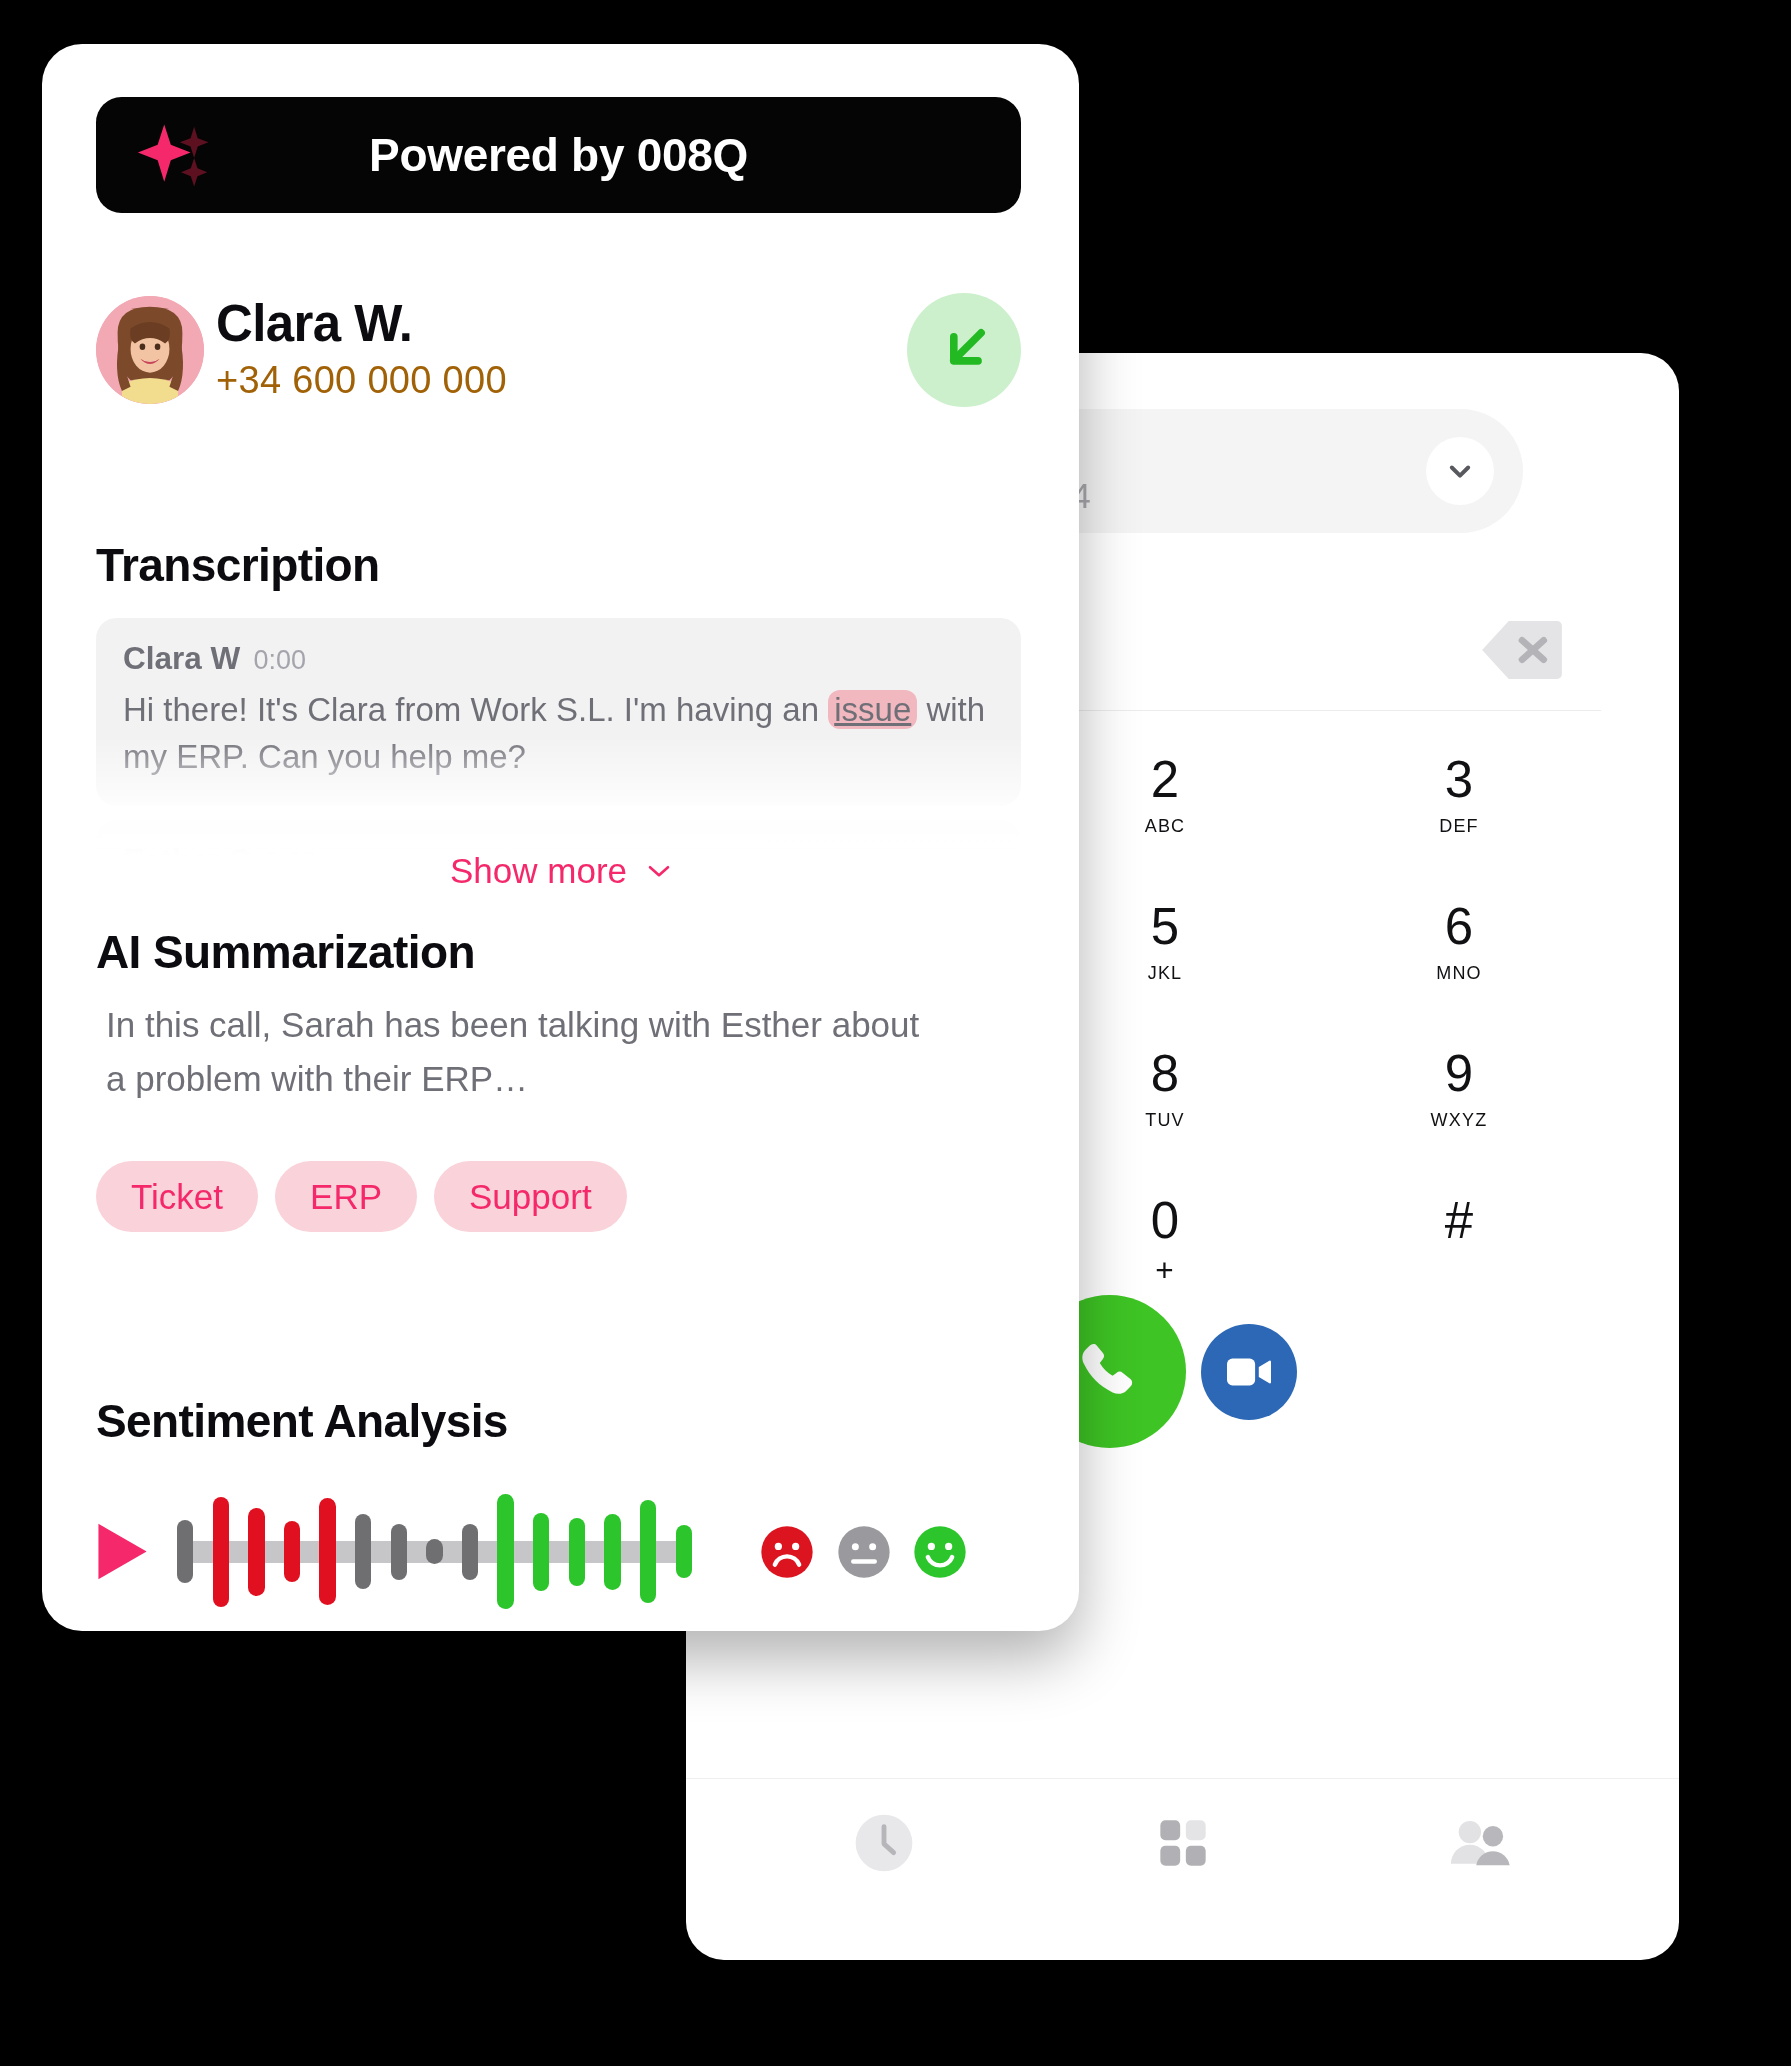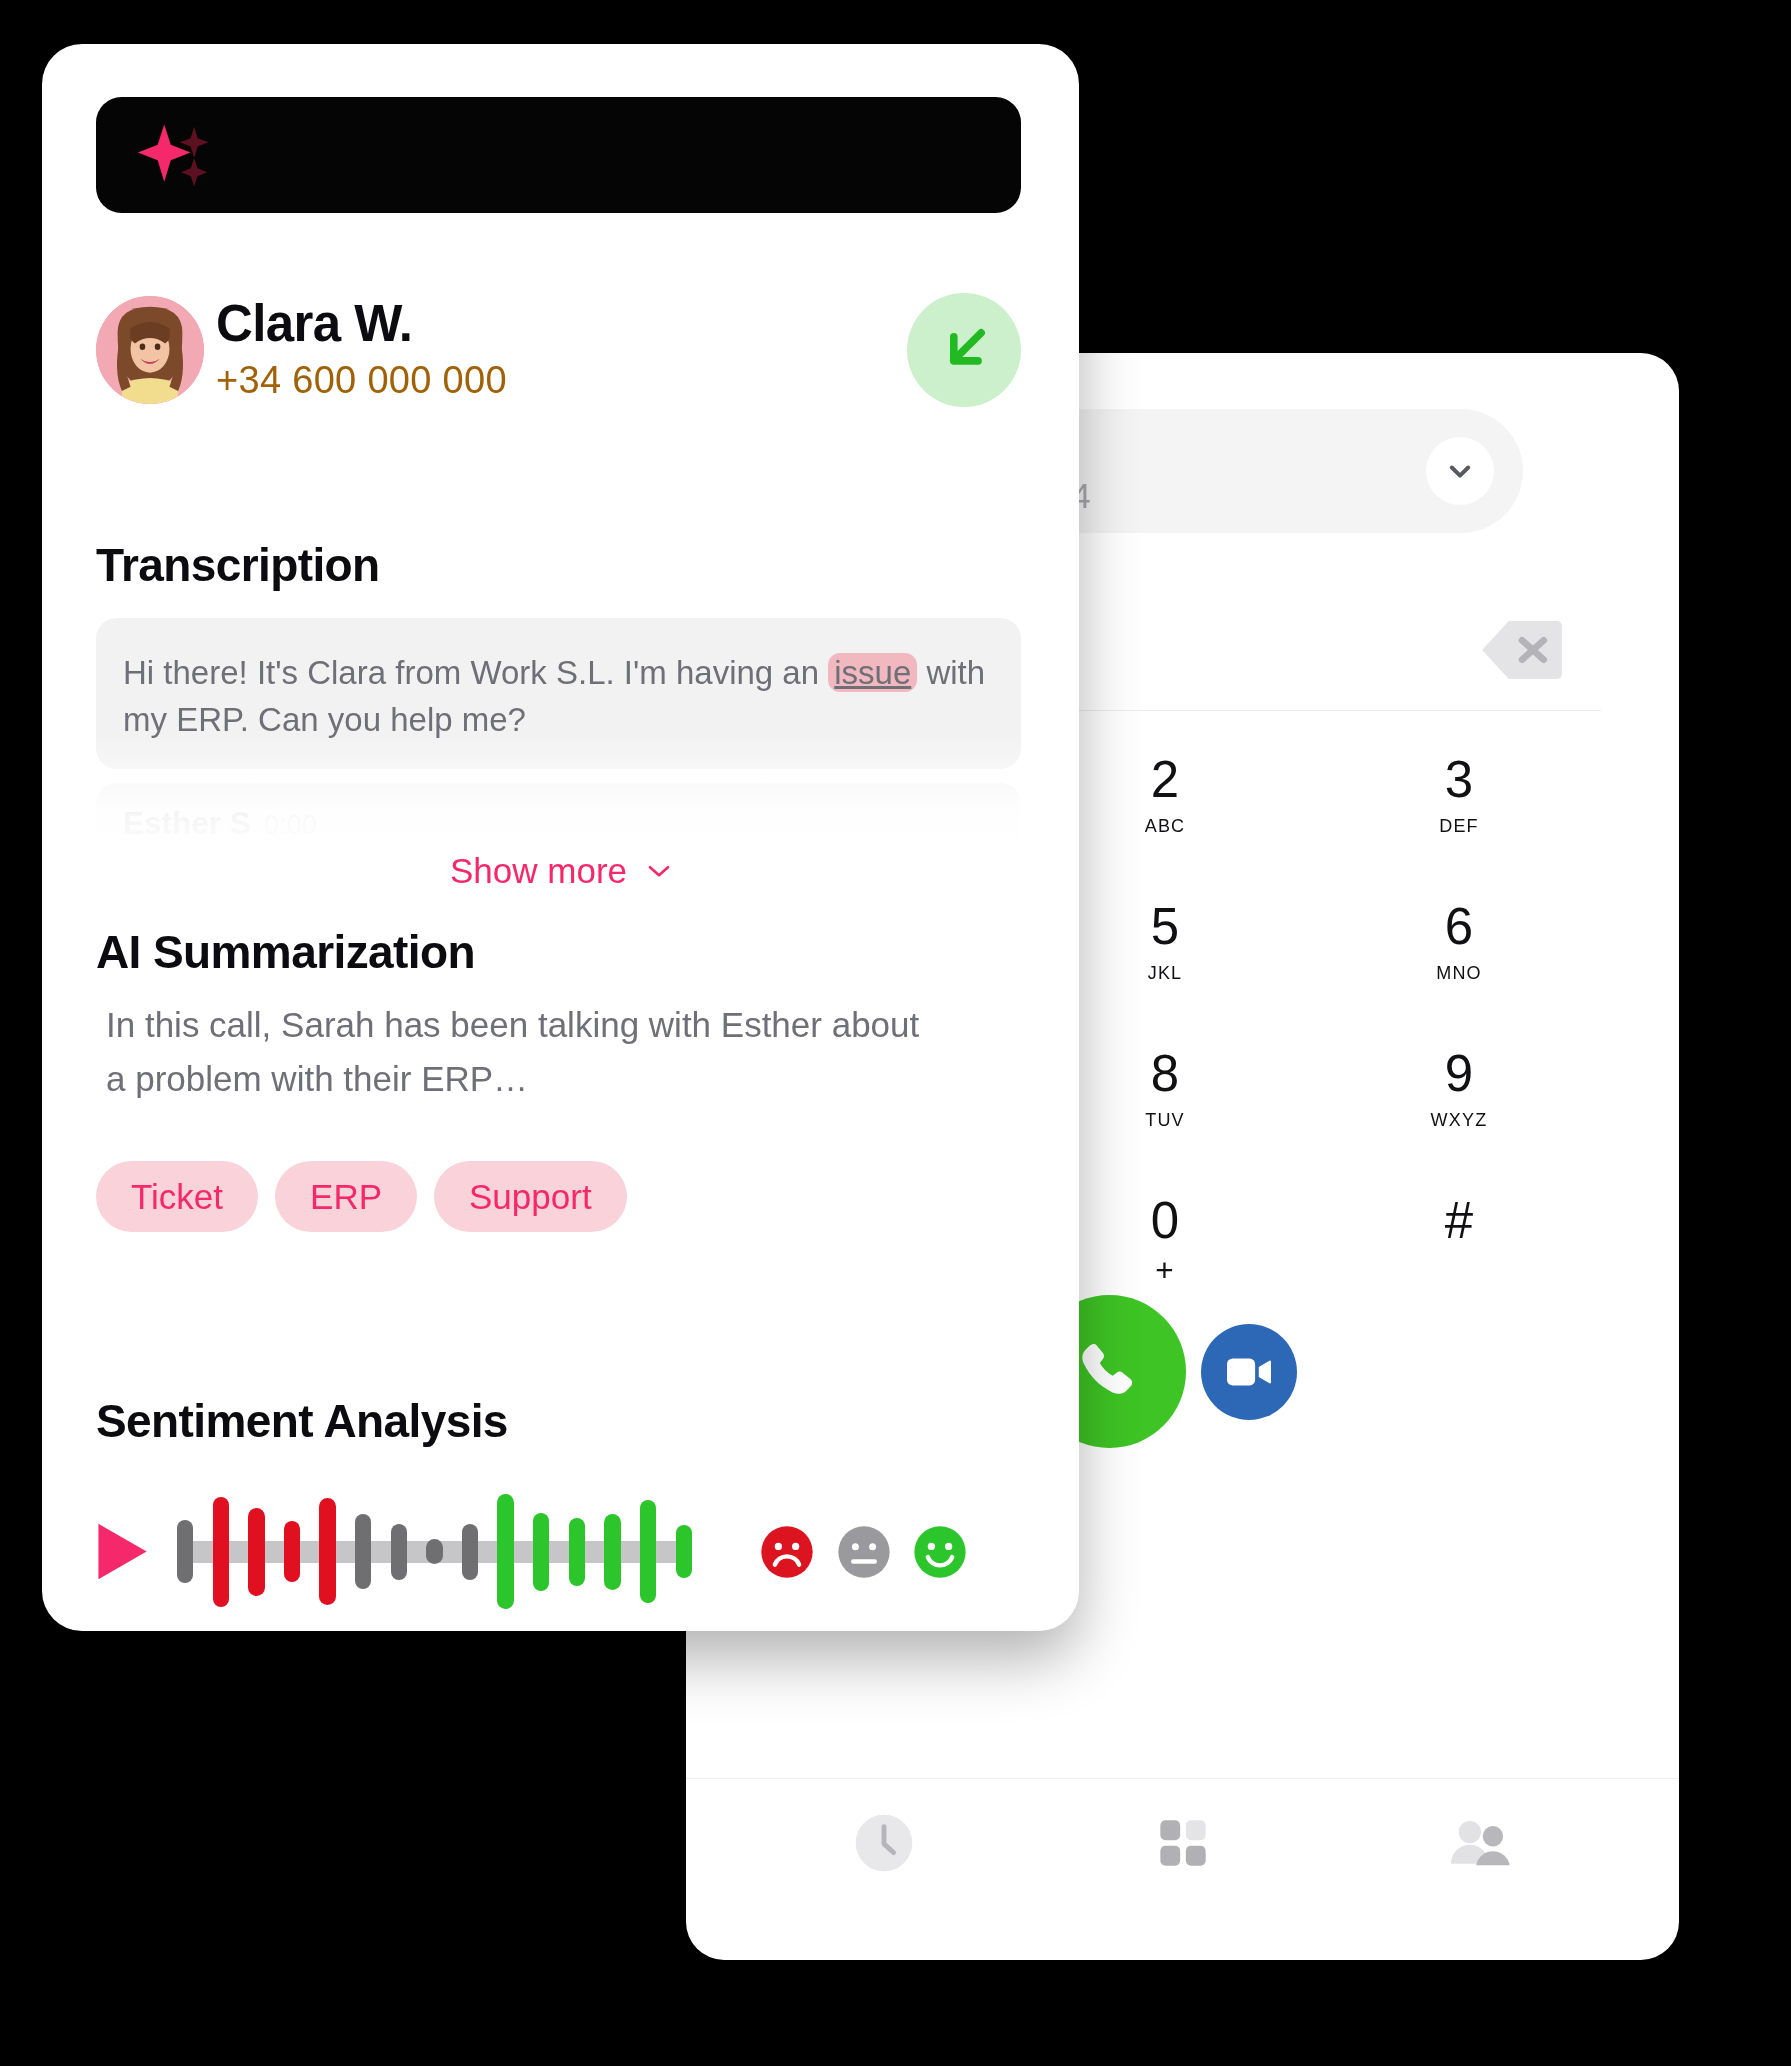--- a/index.html
+++ b/index.html
@@ -379,20 +379,21 @@
   </div>
 
   <div class="ai-card">
 
     <div class="powered-banner">
       <svg class="sparkle-icon" viewBox="0 0 64 56">
         <path d="M23 2 L28.5 19 L45 25.5 L28.5 32 L23 50 L17.5 32 L1 25.5 L17.5 19 Z" fill="#f4286a"></path>
         <path d="M48 4 L51 13.5 L60 17 L51 20.5 L48 30 L45 20.5 L36 17 L45 13.5 Z" fill="#5c1020"></path>
         <path d="M48 30 L50.8 38.6 L59 42 L50.8 45.4 L48 54 L45.2 45.4 L37 42 L45.2 38.6 Z" fill="#5c1020"></path>
       </svg>
+      <span class="powered-text">Powered by 008Q</span>
     </div>
 
     <div class="contact-row">
       <div class="avatar">
         <svg viewBox="0 0 100 100" width="100%" height="100%">
           <defs>
             <clipPath id="avClip">
                 <circle cx="50" cy="50" r="50"></circle>
               </clipPath>
           </defs>
@@ -420,20 +421,24 @@
           <line x1="19" y1="5" x2="7.5" y2="16.5"></line>
           <polyline points="7.5,6.6 7.5,16.8 17.7,16.8"></polyline>
         </svg>
       </div>
     </div>
 
     <div class="section-title transcription-title">Transcription</div>
 
     <div class="bubbles-wrap">
       <div class="bubble">
+        <div class="bubble-head">
+          <span class="bubble-speaker">Clara W</span>
+          <span class="bubble-time">0:00</span>
+        </div>
         <div class="bubble-body"><span>Hi there! It's Clara from Work S.L. I'm having an </span><span class="hl">issue</span><span> with my ERP. Can you help me?</span></div>
       </div>
       <div class="bubble">
         <div class="bubble-head">
           <span class="bubble-speaker">Esther S</span>
           <span class="bubble-time">0:00</span>
         </div>
         <div class="bubble-body"></div>
       </div>
       <div class="fade-mask"></div>

